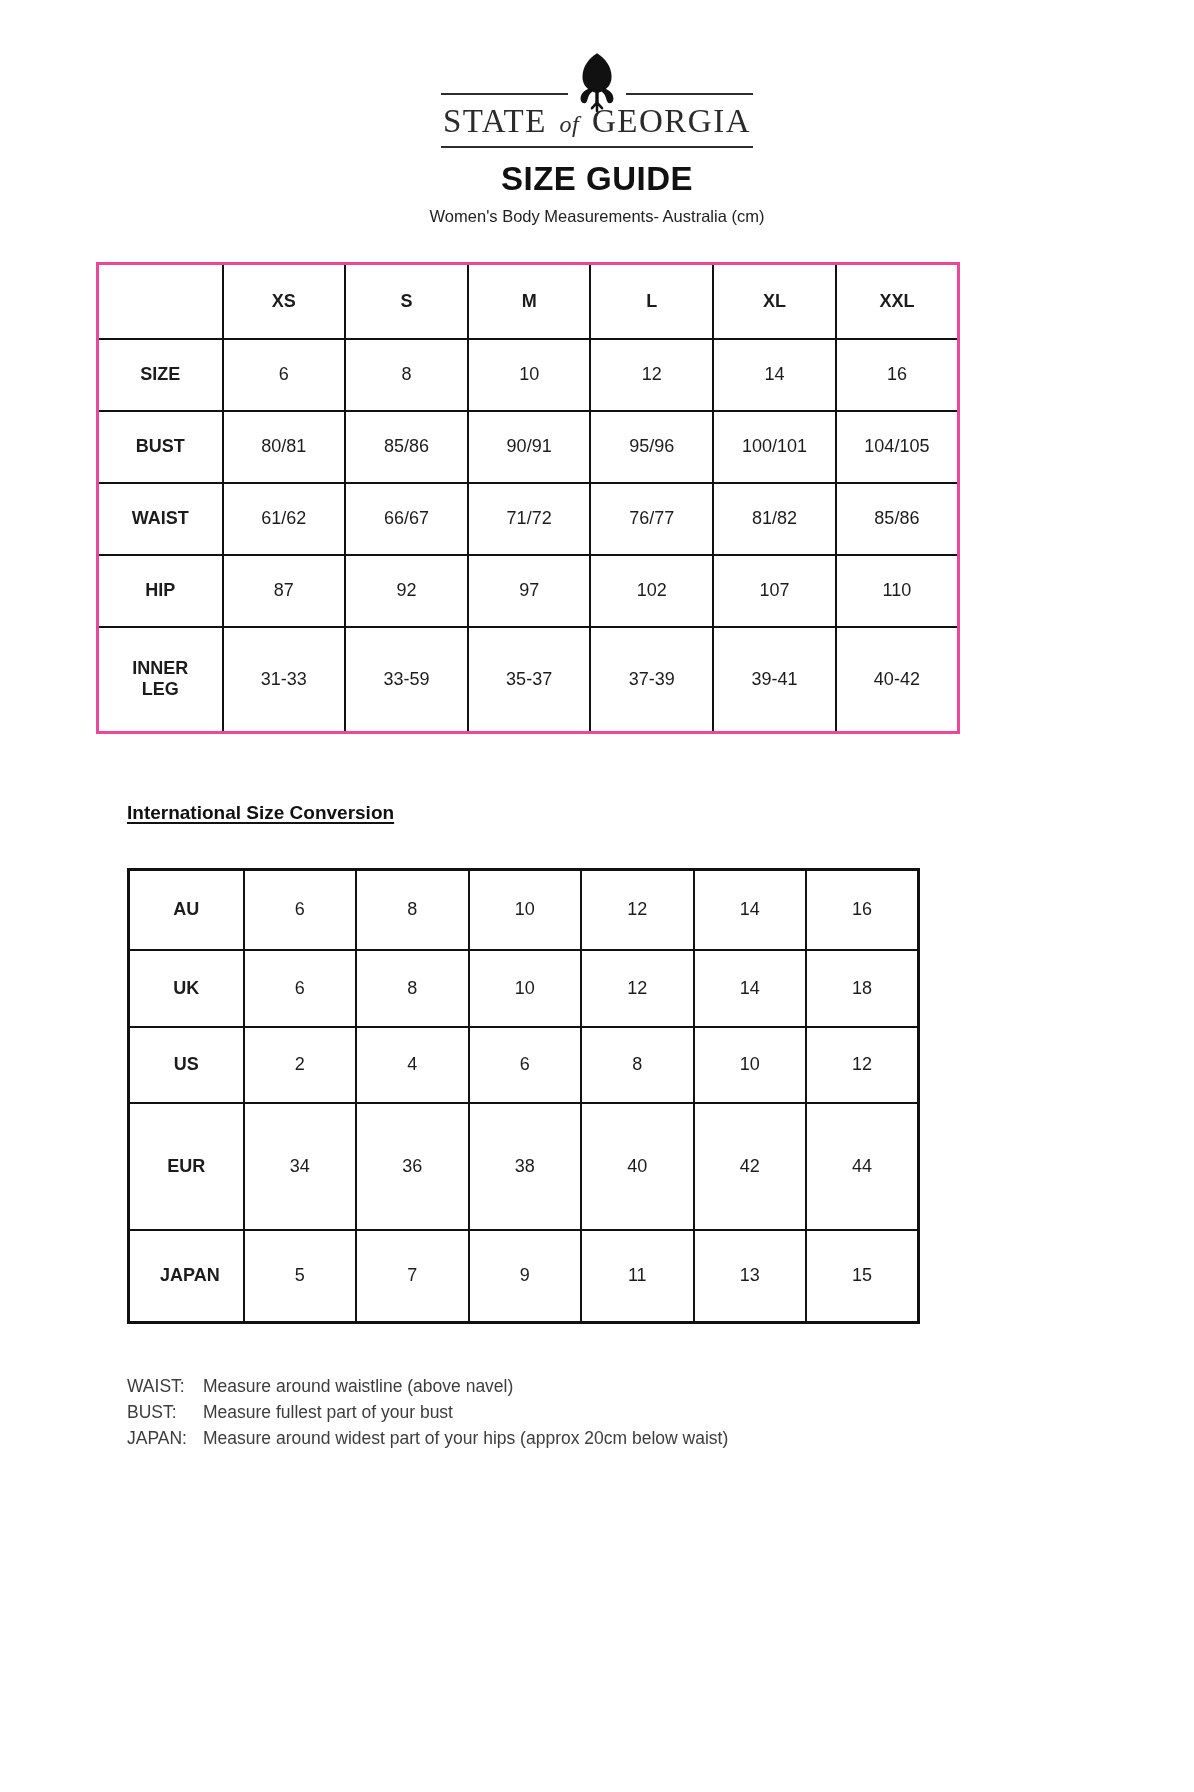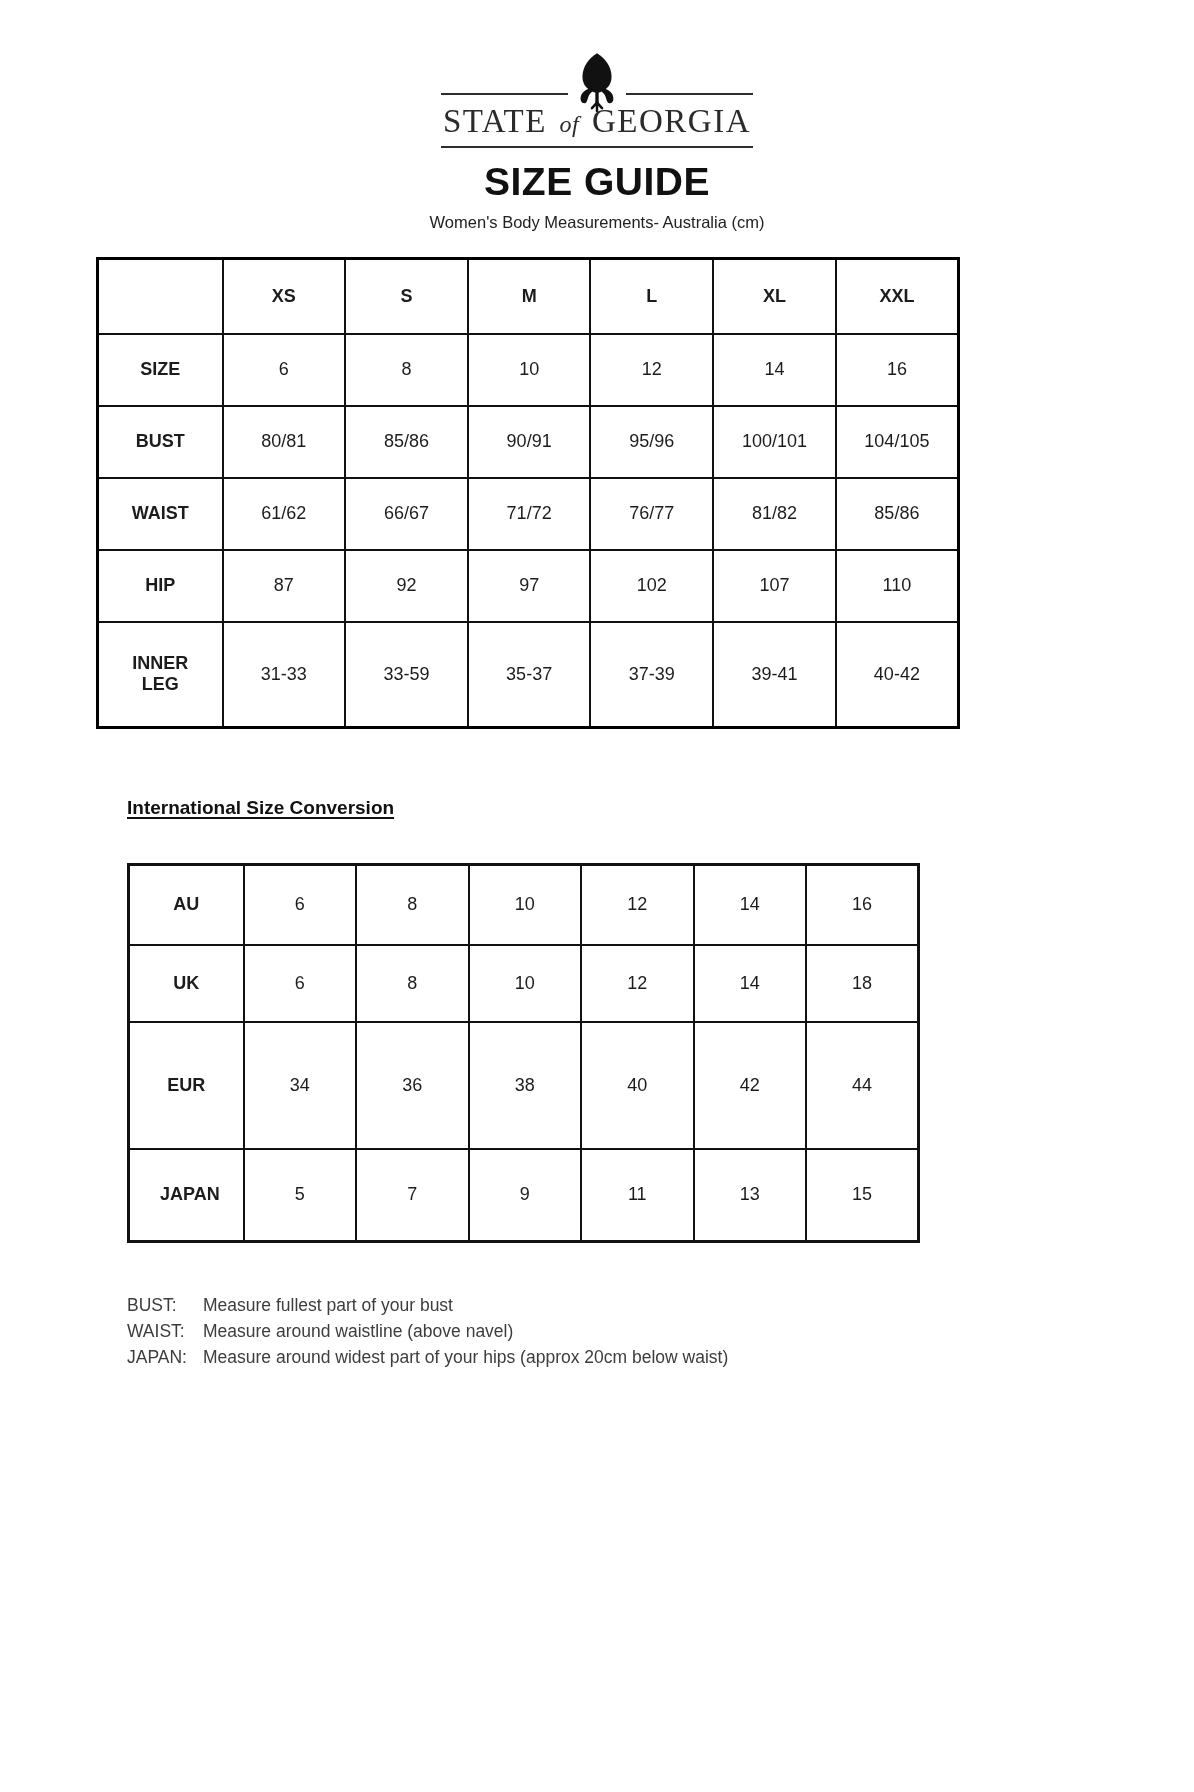--- a/index.html
+++ b/index.html
@@ -22,34 +22,34 @@
     font-size:33px; letter-spacing:1.5px; color:#2b2b2b;
     margin-top:5px; white-space:nowrap;
   }
   .logo-name em {
     font-style:italic; font-size:24px; letter-spacing:0.5px;
     margin:0 3px;
   }
   .logo-underline { height:2px; background:#2d2d2d; margin-top:6px; }
 
   h1.page-title {
-    font-size:39px; font-weight:700; color:#111;
+    font-size:33px; font-weight:700; color:#111;
     margin-top:12px; letter-spacing:0.5px;
   }
   .page-subtitle { font-size:16.5px; color:#222; margin-top:9px; }
 
   
   table { border-collapse:collapse; table-layout:fixed; background:#fff; }
   td {
     border:2px solid #111; text-align:center; vertical-align:middle;
     font-size:18px; color:#1c1c1c;
   }
   td.lbl { font-weight:700; padding:0 30px; }
 
-  .t1 { width:864px; margin:25px 0 0 96px; border:3px solid #000000; }
+  .t1 { width:864px; margin:36px 0 0 96px; border:3px solid #ec4899; }
   .t1 col.c0 { width:125px; }
   .t1 tr.hr td { height:75px; font-weight:700; }
   .t1 tr.r  td { height:72px; }
   .t1 tr.rl td { height:106px; }
 
   h2.conv-heading {
     margin:68px 0 0 127px;
     font-size:19px; font-weight:700; color:#111;
     text-decoration:underline; text-decoration-thickness:2px; text-underline-offset:3px;
   }
@@ -187,20 +187,29 @@
     </tr>
     <tr class="rb">
       <td class="lbl">UK</td>
       <td>6</td>
       <td>8</td>
       <td>10</td>
       <td>12</td>
       <td>14</td>
       <td>18</td>
     </tr>
+    <tr class="rc">
+      <td class="lbl">US</td>
+      <td>2</td>
+      <td>4</td>
+      <td>6</td>
+      <td>8</td>
+      <td>10</td>
+      <td>12</td>
+    </tr>
     <tr class="rd">
       <td class="lbl">EUR</td>
       <td>34</td>
       <td>36</td>
       <td>38</td>
       <td>40</td>
       <td>42</td>
       <td>44</td>
     </tr>
     <tr class="re">
@@ -210,26 +219,26 @@
       <td>9</td>
       <td>11</td>
       <td>13</td>
       <td>15</td>
     </tr>
   </tbody>
     </table>
 
   <div class="notes">
     <div class="note">
+      <span class="nlbl">WAIST:</span>
+      <span>Measure around waistline (above navel)</span>
+    </div>
+    <div class="note">
       <span class="nlbl">BUST:</span>
       <span>Measure fullest part of your bust</span>
-    </div>
-    <div class="note">
-      <span class="nlbl">WAIST:</span>
-      <span>Measure around waistline (above navel)</span>
     </div>
     <div class="note">
       <span class="nlbl">JAPAN:</span>
       <span>Measure around widest part of your hips (approx 20cm below waist)</span>
     </div>
   </div>
 
 </div>
 
 </body></html>

